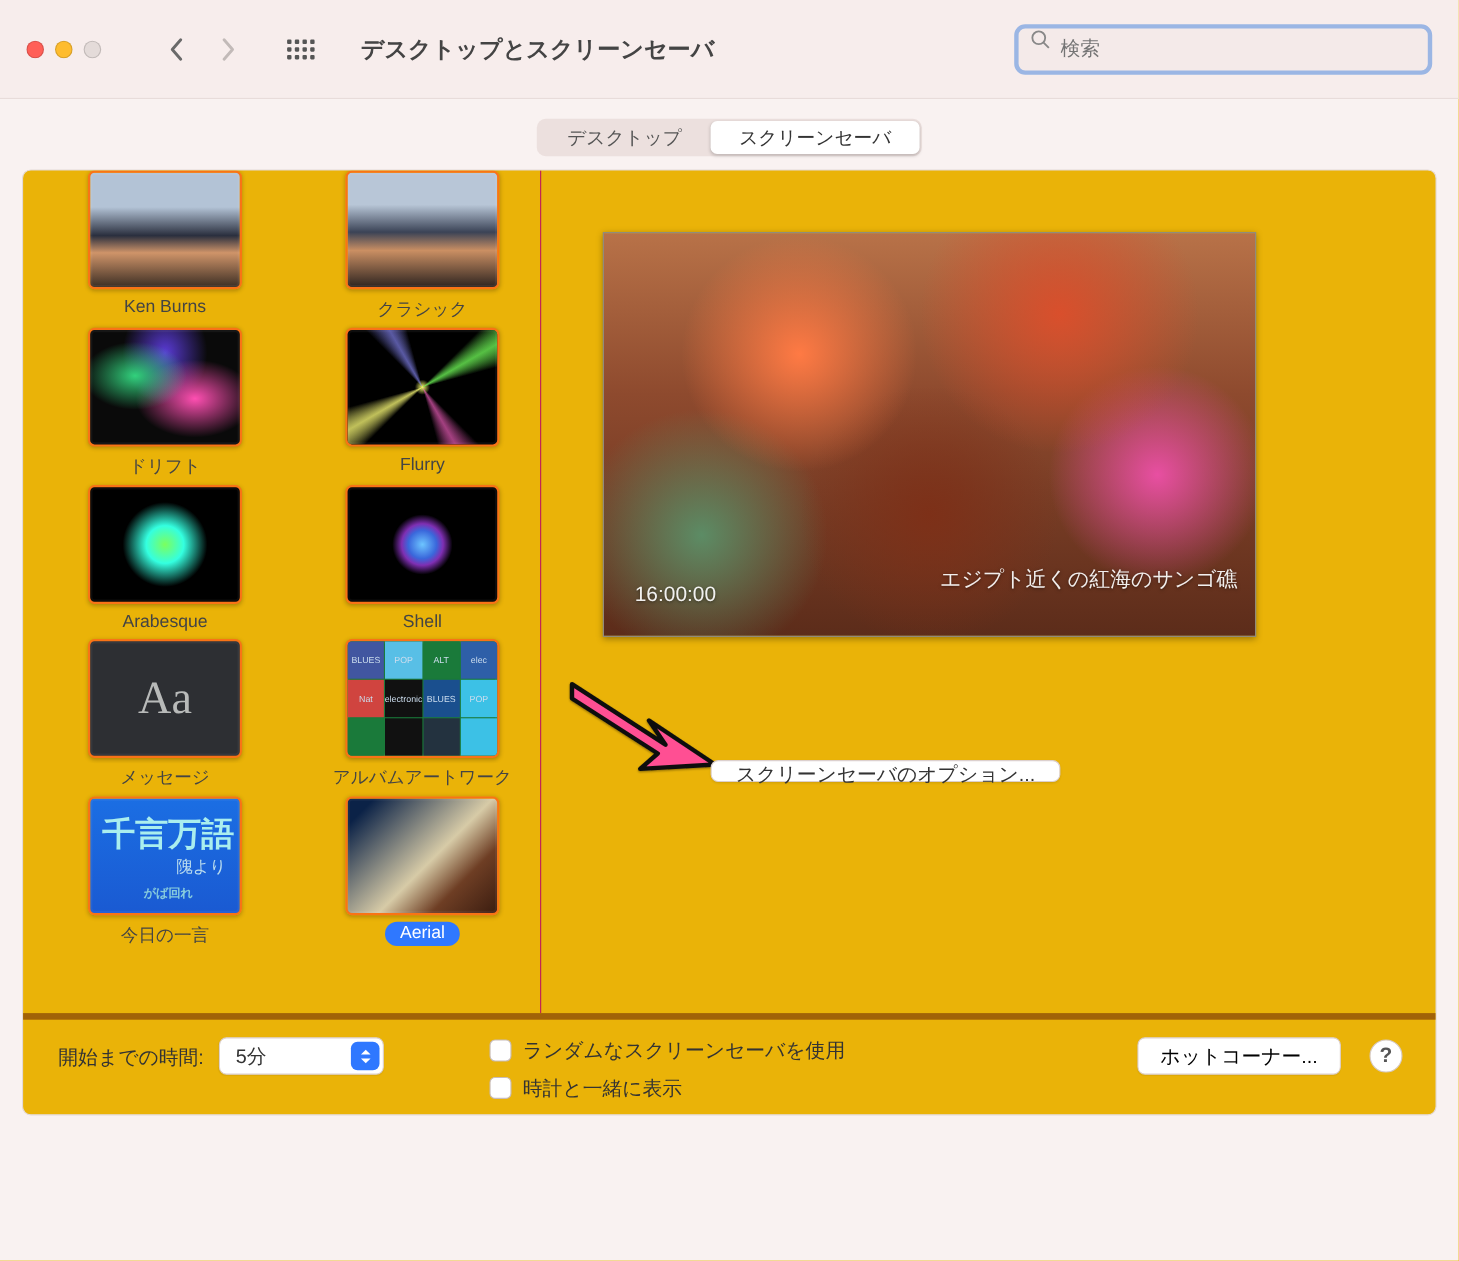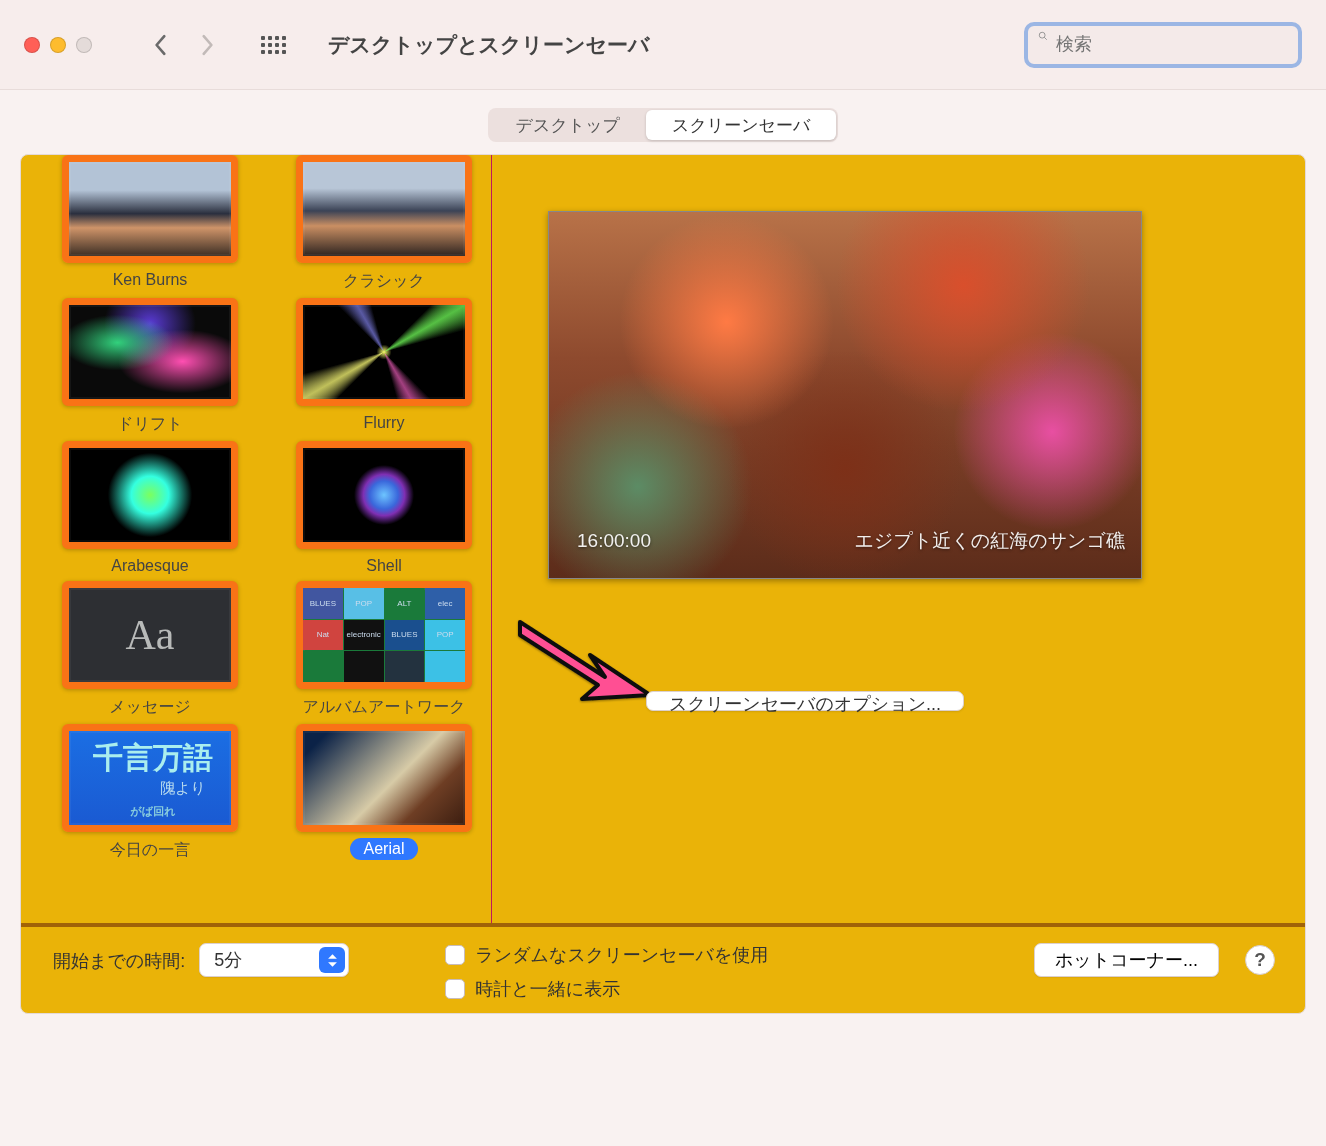--- a/index.html
+++ b/index.html
@@ -43,21 +43,21 @@
   .grid-dots {
     display: grid; grid-template-columns: repeat(4, 4px); grid-template-rows: repeat(3, 4px);
     gap: 3px;
   }
   .grid-dots span { width: 4px; height: 4px; background: #555; border-radius: 1px; }
 
   .window-title { font-size: 21px; font-weight: 600; color: #444; margin-left: 14px; }
 
   .search-wrap {
     margin-left: auto;
-    width: 278px; height: 46px;
+    width: 380px; height: 46px;
     border: 4px solid #9bb6e4;
     border-radius: 10px;
     background: #f4eae9;
     display: flex; 
     padding: 0 10px;
     gap: 8px;
   }
   .search-wrap input {
     flex: 1; border: none; outline: none; background: transparent;
     font-size: 18px; color: #666;
@@ -111,23 +111,23 @@
   }
   .ss-grid {
     display: grid;
     grid-template-columns: repeat(2, 194px);
     gap: 4px 40px;
     justify-content: start;
     margin-top: -20px;
   }
   .ss-item { text-align: center; cursor: pointer; }
   .ss-thumb {
-    width: 176px; height: 108px;
+    width: 140px; height: 108px;
     border-radius: 6px;
-    border: 7px solid #f97316;
+    border: 2px solid #f97316;
     box-shadow: 0 1px 4px rgba(0,0,0,0.25), inset 0 0 0 2px rgba(255,255,255,0.05);
     margin: 0 auto 6px;
     position: relative;
     overflow: hidden;
   }
   .ss-label {
     font-size: 16px;
     color: #444;
     display: inline-block;
     padding: 2px 14px;
@@ -185,21 +185,21 @@
       radial-gradient(circle at 30% 30%, #ff7a44 0%, transparent 22%),
       radial-gradient(circle at 70% 20%, #d94f2c 0%, transparent 25%),
       radial-gradient(circle at 50% 70%, #7d3018 0%, transparent 30%),
       radial-gradient(circle at 85% 60%, #e84fa2 0%, transparent 18%),
       radial-gradient(circle at 15% 75%, #5c8c65 0%, transparent 20%),
       linear-gradient(#b87248, #8e4a2e 40%, #5c2c1a);
     color: rgba(255,255,255,0.92);
     font-size: 19px;
   }
   .preview-time { position: absolute; left: 28px; bottom: 26px; font-weight: 500; text-shadow: 0 1px 3px rgba(0,0,0,0.5);}
-  .preview-caption { position: absolute; right: 16px; bottom: 24px; text-shadow: 0 1px 3px rgba(0,0,0,0.5);}
+  .preview-caption { position: absolute; right: 16px; bottom: 38px; text-shadow: 0 1px 3px rgba(0,0,0,0.5);}
 
   .annotation-arrow {
     position: absolute;
     top: 452px; left: 18px;
     pointer-events: none;
   }
 
   .options-btn {
     position: absolute;
     top: 536px; left: 154px;
@@ -213,21 +213,21 @@
     cursor: pointer;
     color: #333;
   }
 
   
   .bottom-bar {
     display: flex;
     align-items: flex-start;
     padding: 16px 30px 12px 32px;
     gap: 14px;
-    border-top: 4px solid #a16207;
+    border-top: 6px solid #a16207;
   }
   .start-label { font-size: 18px; color: #333; padding-top: 6px;}
   .combo {
     display: inline-flex; align-items: center;
     height: 34px;
     background: #fff;
     border: 1px solid #dcd0ce;
     border-radius: 7px;
     padding: 0 0 0 14px;
     font-size: 18px;

